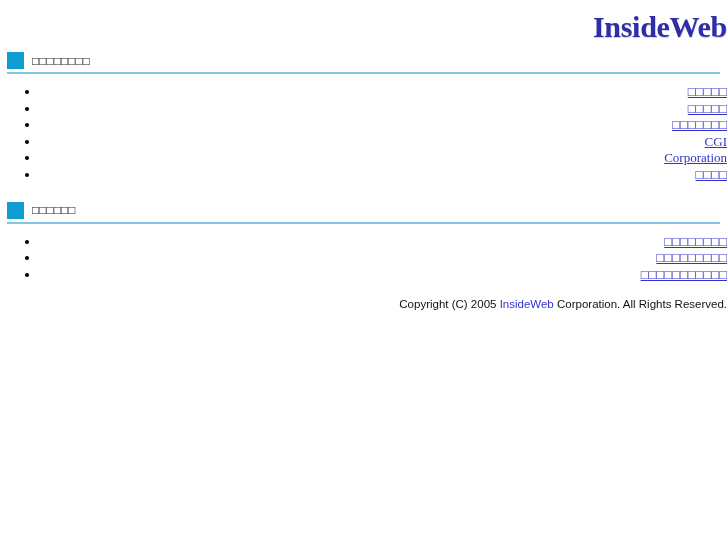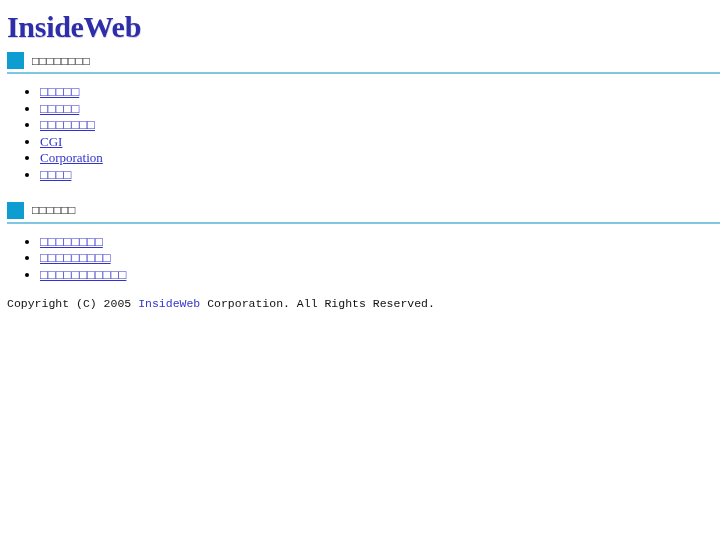--- a/index.html
+++ b/index.html
@@ -14,20 +14,21 @@
     font-size: 13px;
     color: #000000;
     overflow: hidden;
   }
 
   .page {
     position: relative;
     width: 727px;
     height: 545px;
     box-sizing: border-box;
+    text-align: right;
   }
 
   
   .logo {
     margin: 0;
     padding: 10px 0 0 7px;
     font-family: "Liberation Serif", serif;
     font-size: 30px;
     font-weight: bold;
     line-height: 34px;
@@ -79,21 +80,21 @@
   ul.link-list li a {
     color: #3333CC;
     text-decoration: underline;
     font-family: "Liberation Serif", serif;
     font-size: 13px;
   }
 
   
   .footer {
     margin: 14px 0 8px 7px;
-    font-family: Liberation Mono, monospace;
+    font-family: Liberation Sans, sans-serif;
     font-size: 11.5px;
     line-height: 14px;
     color: #111111;
     white-space: nowrap;
   }
   .footer .brand {
     color: #3333CC;
     text-decoration: none;
   }
 

